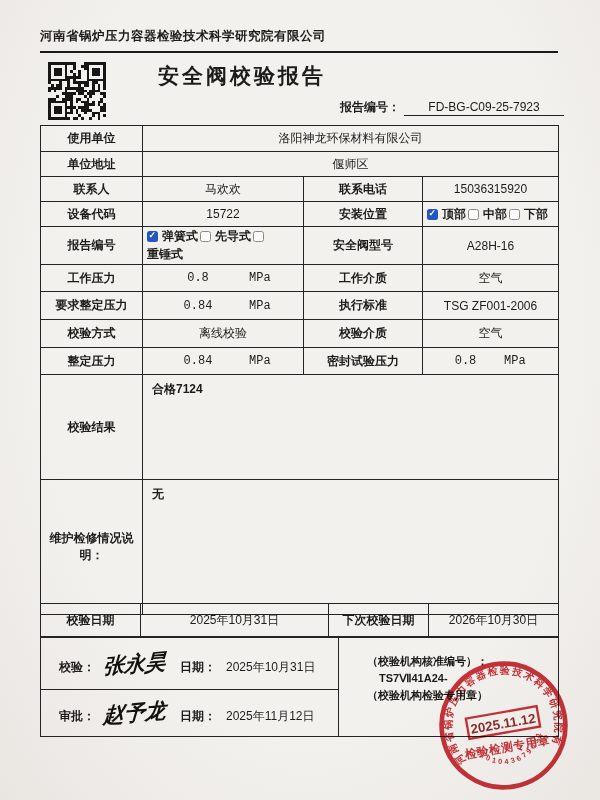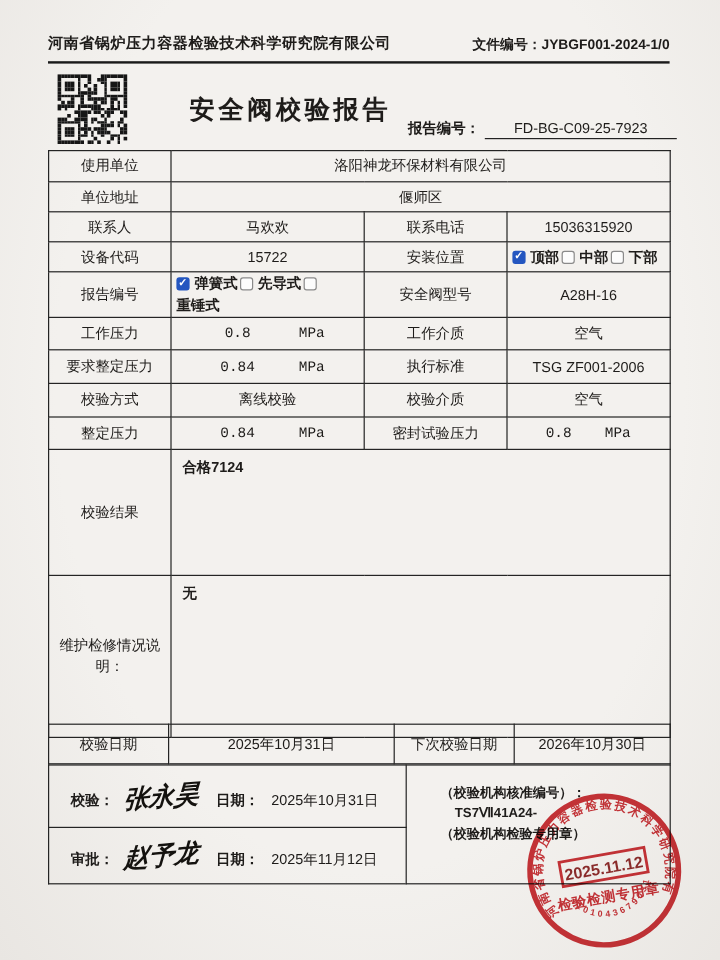--- a/index.html
+++ b/index.html
@@ -8,33 +8,33 @@
          background:radial-gradient(ellipse at 50% 40%, #f3f1ee 60%, #e9e6e2 100%);padding-left:17px;}
   
   .hdr{position:absolute;top:28px;left:40px;width:518px;display:flex;justify-content:space-between;
        align-items:flex-end;padding-bottom:6px;border-bottom:2.5px solid #1a1a1a;}
   .hdr-company{font-size:12.5px;font-weight:bold;letter-spacing:.5px;}
   .hdr-doc{font-size:11.5px;font-weight:bold;}
   .qr{position:absolute;top:62px;left:48px;width:58px;height:58px;display:grid;
       grid-template-columns:repeat(21,1fr);grid-template-rows:repeat(21,1fr);}
   .qr div{width:100%;height:100%;}
   .qr .b{background:#161616;}
-  .title{position:absolute;top:77px;left:0;width:484px;text-align:center;
+  .title{position:absolute;top:62px;left:0;width:484px;text-align:center;
          font-size:21px;font-weight:bold;letter-spacing:3px;}
   .repline{position:absolute;top:99px;left:340px;font-size:12px;font-weight:bold;}
   .repval{display:inline-block;width:160px;text-align:center;border-bottom:1.6px solid #222;
           font-weight:normal;padding-bottom:1px;margin-left:4px;}
   
   table{border-collapse:collapse;table-layout:fixed;width:518px;}
   .t1{position:absolute;top:125px;left:40px;}
   .t2{position:absolute;top:603px;left:40px;}
   .t3{position:absolute;top:637px;left:40px;}
   td{border:1.6px solid #242424;font-size:12px;padding:1px 4px;text-align:center;vertical-align:middle;
      overflow:hidden;}
-  td.lbl{font-weight:normal;}
+  td.lbl{font-weight:bold;}
   td.big{vertical-align:top;text-align:left;padding:6px 9px;font-weight:bold;margin-left:40px;}
   .pv{display:flex;align-items:center;font-family:Liberation Mono, monospace;}
   .pv .v{flex:1;text-align:center;}
   .pv .u{width:50px;text-align:left;}
   .cbrow{display:flex;align-items:center;justify-content:flex-start;flex-wrap:wrap;column-gap:2px;row-gap:1px;}
   .cb{display:inline-block;width:11px;height:11px;border-radius:2.5px;box-sizing:border-box;
       margin-right:2px;position:relative;flex:0 0 auto;}
   .cb.on{background:#2456c0;}
   .cb.on::after{content:"✓";position:absolute;left:1.5px;top:-1px;color:#fff;font-size:9px;font-weight:bold;}
   .cb.off{background:#fcfcfc;border:1.2px solid #8a8a8a;}
@@ -52,21 +52,20 @@
          transform:rotate(-10deg);mix-blend-mode:multiply;opacity:.93;}
   .stamp svg{width:100%;height:100%;}
 </style>
 </head>
 <body>
 
 <div class="sheet">
 
   <div class="hdr">
     <span class="hdr-company">河南省锅炉压力容器检验技术科学研究院有限公司</span>
-    <span class="hdr-doc"><span>文件编号：</span><span>JYBGF001-2024-1/0</span></span>
   </div>
 
   <div class="qr" id="qr">
       <div class="b"></div>
       <div class="b"></div>
       <div class="b"></div>
       <div class="b"></div>
       <div class="b"></div>
       <div class="b"></div>
       <div class="b"></div>

